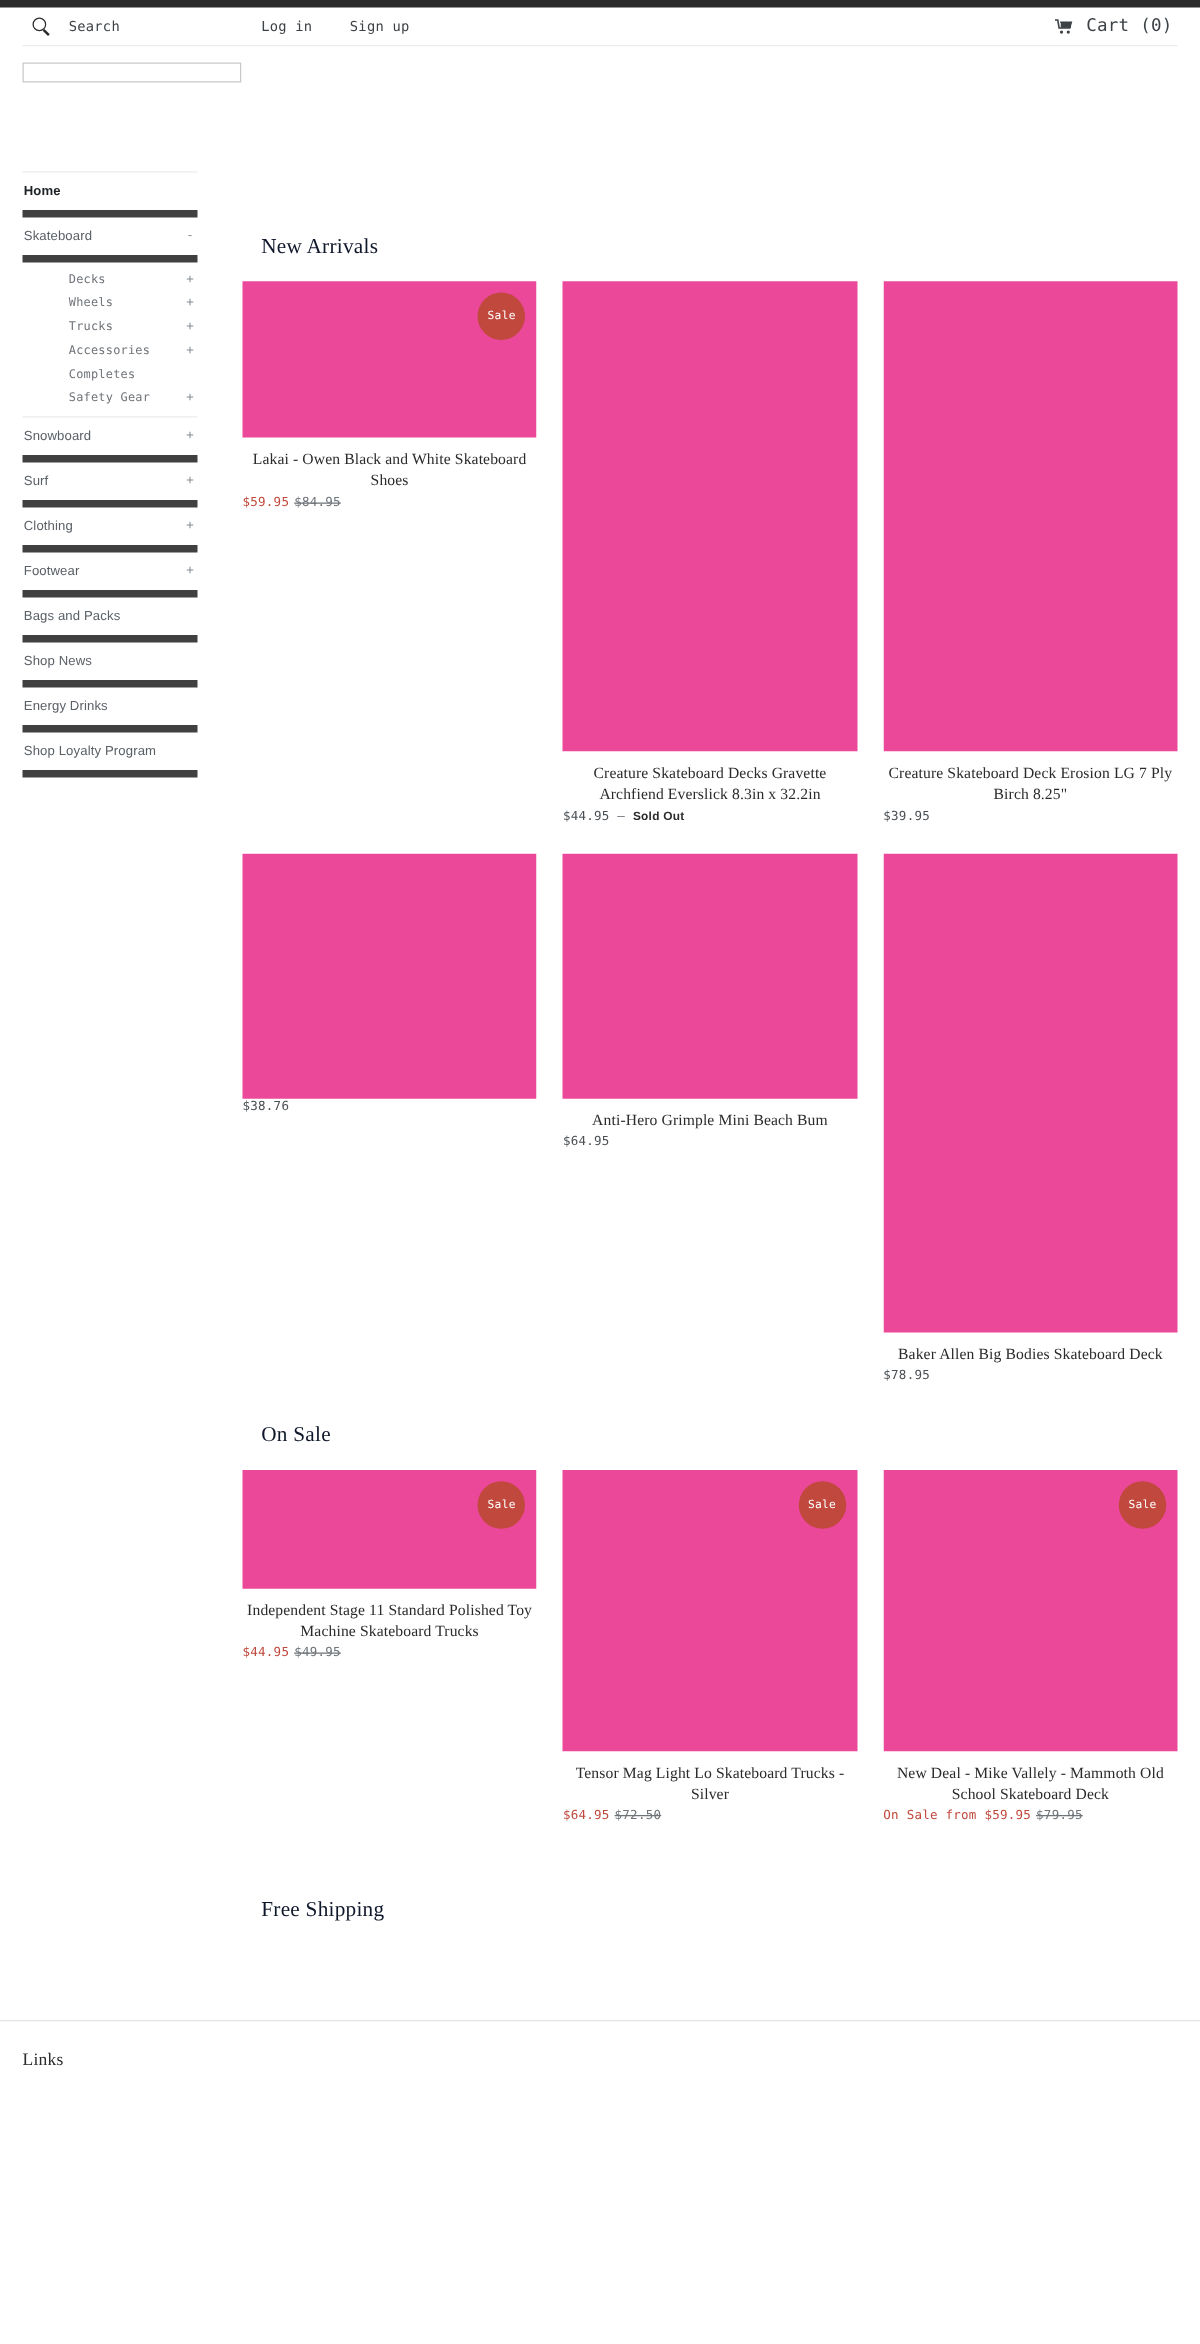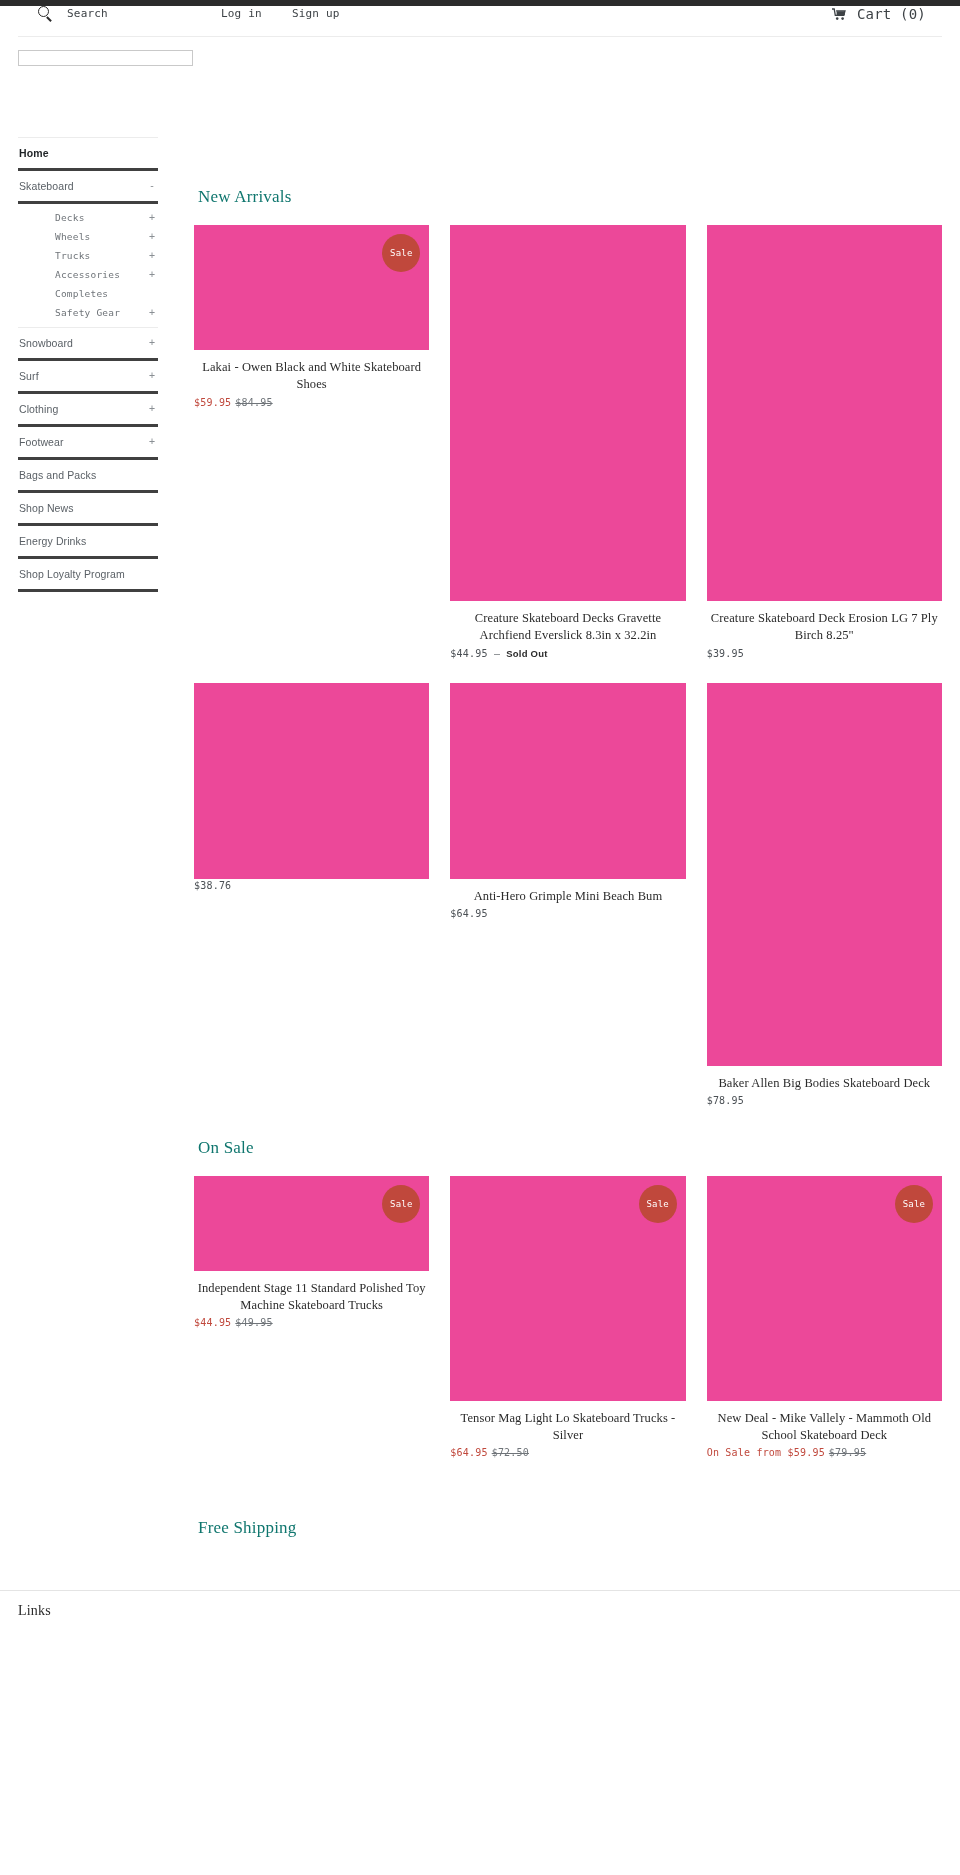--- a/index.html
+++ b/index.html
@@ -17,23 +17,23 @@
   .top-strip {
     height: 6px;
     background: #2b2b2b;
     width: 100%;
   }
 
   
   .header {
     position: relative;
     height: 30px;
-    padding: 0 34px;
-    display: flex;
-    align-items: flex-start;
+    padding: 0 22px;
+    display: flex;
+    align-items: center;
   }
   .header-left {
     display: flex;
     align-items: center;
     gap: 0;
   }
   .search-btn {
     display: flex;
     align-items: center;
     cursor: pointer;
@@ -137,21 +137,21 @@
   
   .sidebar {
     width: 140px;
     flex: 0 0 140px;
     padding-top: 60px;
   }
   .nav-item {
     display: flex;
     align-items: center;
     justify-content: space-between;
-    border-bottom: 3px solid #404040;
+    border-bottom: 6px solid #404040;
     padding: 9px 3px 9px 1px;
     text-decoration: none;
     cursor: pointer;
   }
   .nav-item.first { border-top: 1px solid #ececec; }
   .nav-item .label {
     font-family: "Liberation Sans", sans-serif;
     font-size: 10.5px;
     color: #5a6066;
     letter-spacing: 0.1px;
@@ -196,22 +196,22 @@
   
   .main {
     flex: 1 1 auto;
     padding-left: 36px;
     padding-top: 110px;
   }
   .section-title {
     font-family: "Liberation Serif", serif;
     font-size: 17px;
     font-weight: 400;
-    color: #0f766e;
-    margin: 0 0 18px 4px;
+    color: #0f172a;
+    margin: 0 0 18px 15px;
     letter-spacing: 0.2px;
   }
   .grid {
     display: grid;
     grid-template-columns: repeat(3, 1fr);
     column-gap: 21px;
     row-gap: 0;
     align-items: start;
   }
   .product {
@@ -278,23 +278,23 @@
   .free-shipping p {
     font-family: "DejaVu Sans Mono", monospace;
     font-size: 10px;
     color: #4a4f54;
     margin: 0;
     letter-spacing: 0.2px;
   }
 
   
   .footer {
-    margin-top: 30px;
+    margin-top: 56px;
     border-top: 1px solid #e4e4e4;
-    padding: 12px 18px 0 18px;
+    padding: 24px 18px 0 18px;
   }
   .footer-heading {
     font-family: "Liberation Serif", serif;
     font-size: 14px;
     font-weight: 400;
     color: #2b2b2b;
     margin: 0;
     letter-spacing: 0.2px;
   }
 </style>

